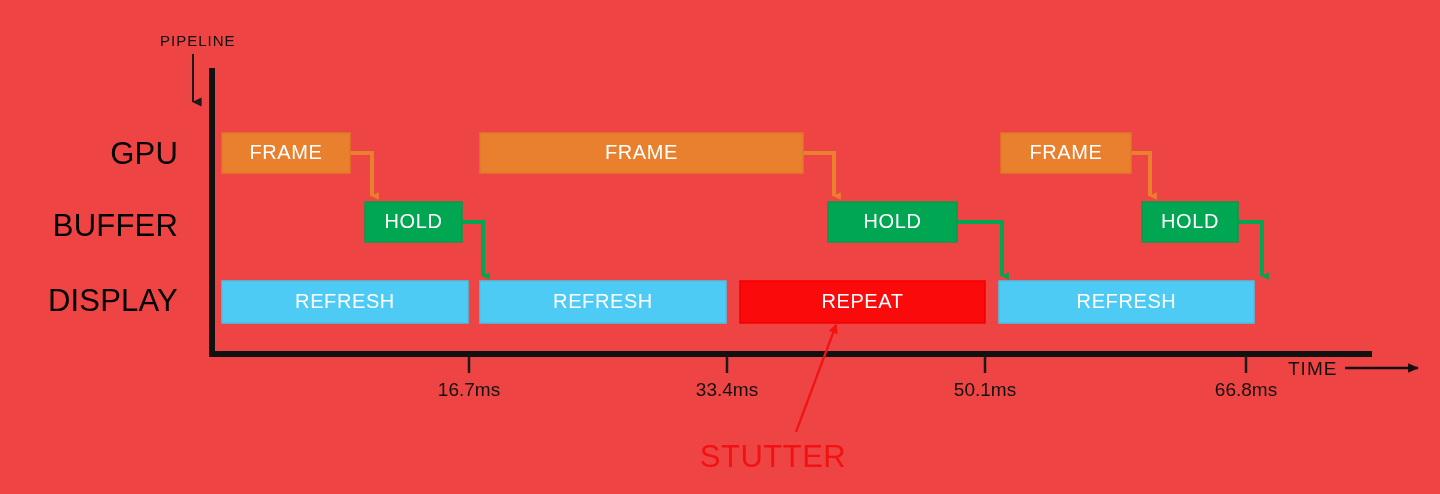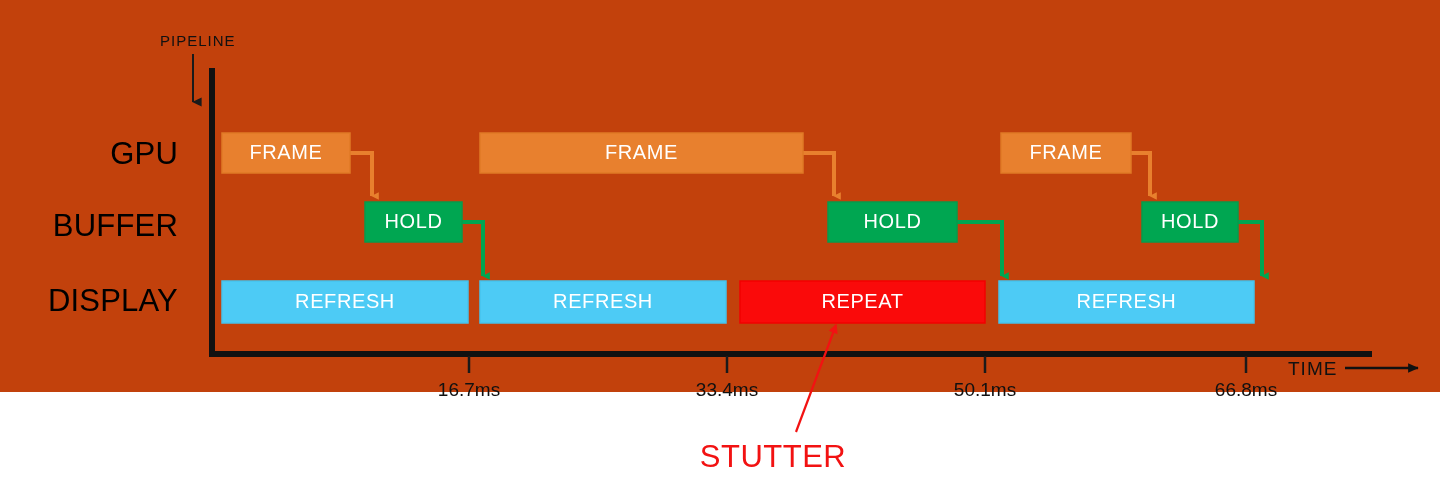--- a/index.html
+++ b/index.html
@@ -10,22 +10,22 @@
   }
   body {
     font-family: "Liberation Sans", sans-serif;
     width: 1440px;
     height: 494px;
     overflow: hidden;
   }
   #diagram-root {
     position: relative;
     width: 1440px;
-    height: 392px;
-    background: #c2410c;
+    height: 494px;
+    background: #ef4444;
   }
   #diagram-svg {
     position: absolute;
     top: 0;
     left: 0;
     width: 1440px;
     height: 494px;
     display: block;
   }
   .axis-line { stroke: #111111; stroke-width: 6; stroke-linecap: butt; }

